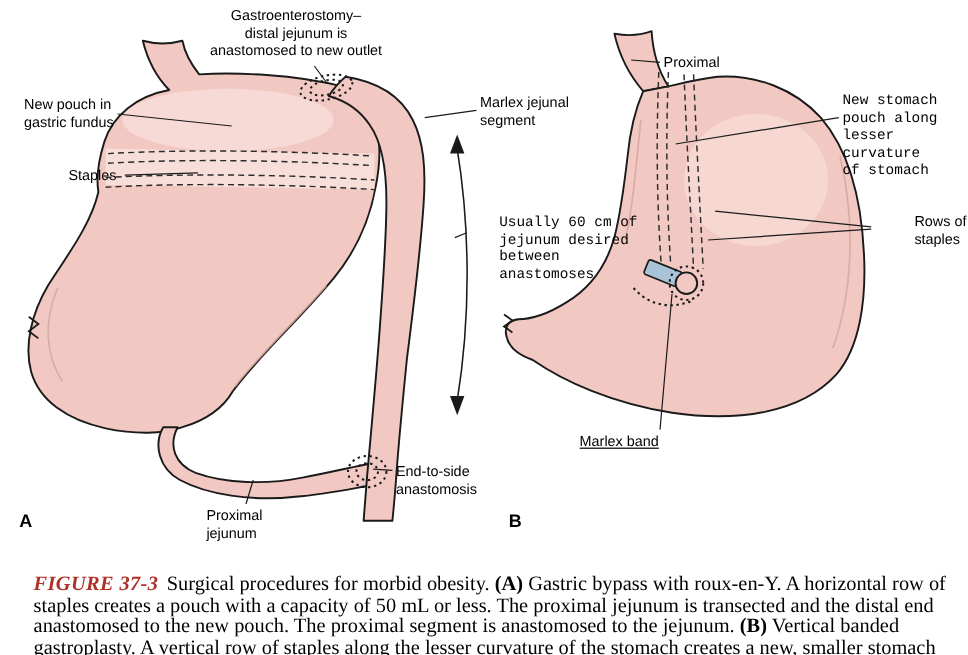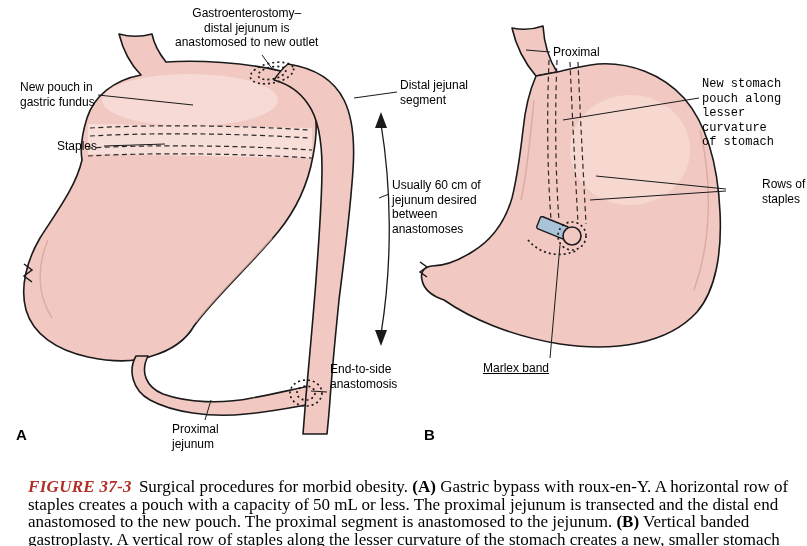--- a/index.html
+++ b/index.html
@@ -161,27 +161,27 @@
       <line class="leader" x1="550" y1="358" x2="560" y2="245"></line>
     </g>
   </svg>
 
   <div class="label" style="left:175px; top:6px;text-align:center;">Gastroenterostomy–
 distal jejunum is
 anastomosed to new outlet</div>
   <div class="label" style="left:4px;   top:80px;margin-left:16px;">New pouch in
 gastric fundus</div>
   <div class="label" style="left:57px;  top:139px;">Staples</div>
-  <div class="label" style="left:400px; top:78px;">Distal jejunal
+  <div class="label" style="left:400px; top:78px;">Marlex jejunal
 segment</div>
-  <div class="label" style="left:392px; top:178px;">Usually 60 cm of
+  <div class="label" style="left:416px; top:178px;font-family:Liberation Mono, monospace;">Usually 60 cm of
 jejunum desired
 between
 anastomoses</div>
-  <div class="label" style="left:330px; top:362px;">End-to-side
+  <div class="label" style="left:330px; top:386px;">End-to-side
 anastomosis</div>
   <div class="label" style="left:172px; top:422px;">Proximal
 jejunum</div>
   <div class="panel-letter" style="left:16px; top:426px;">A</div>
 
   <div class="label" style="left:553px; top:45px;">Proximal</div>
   <div class="label" style="left:702px; top:77px;font-family:Liberation Mono, monospace;">New stomach
 pouch along
 lesser curvature
 of stomach</div>

